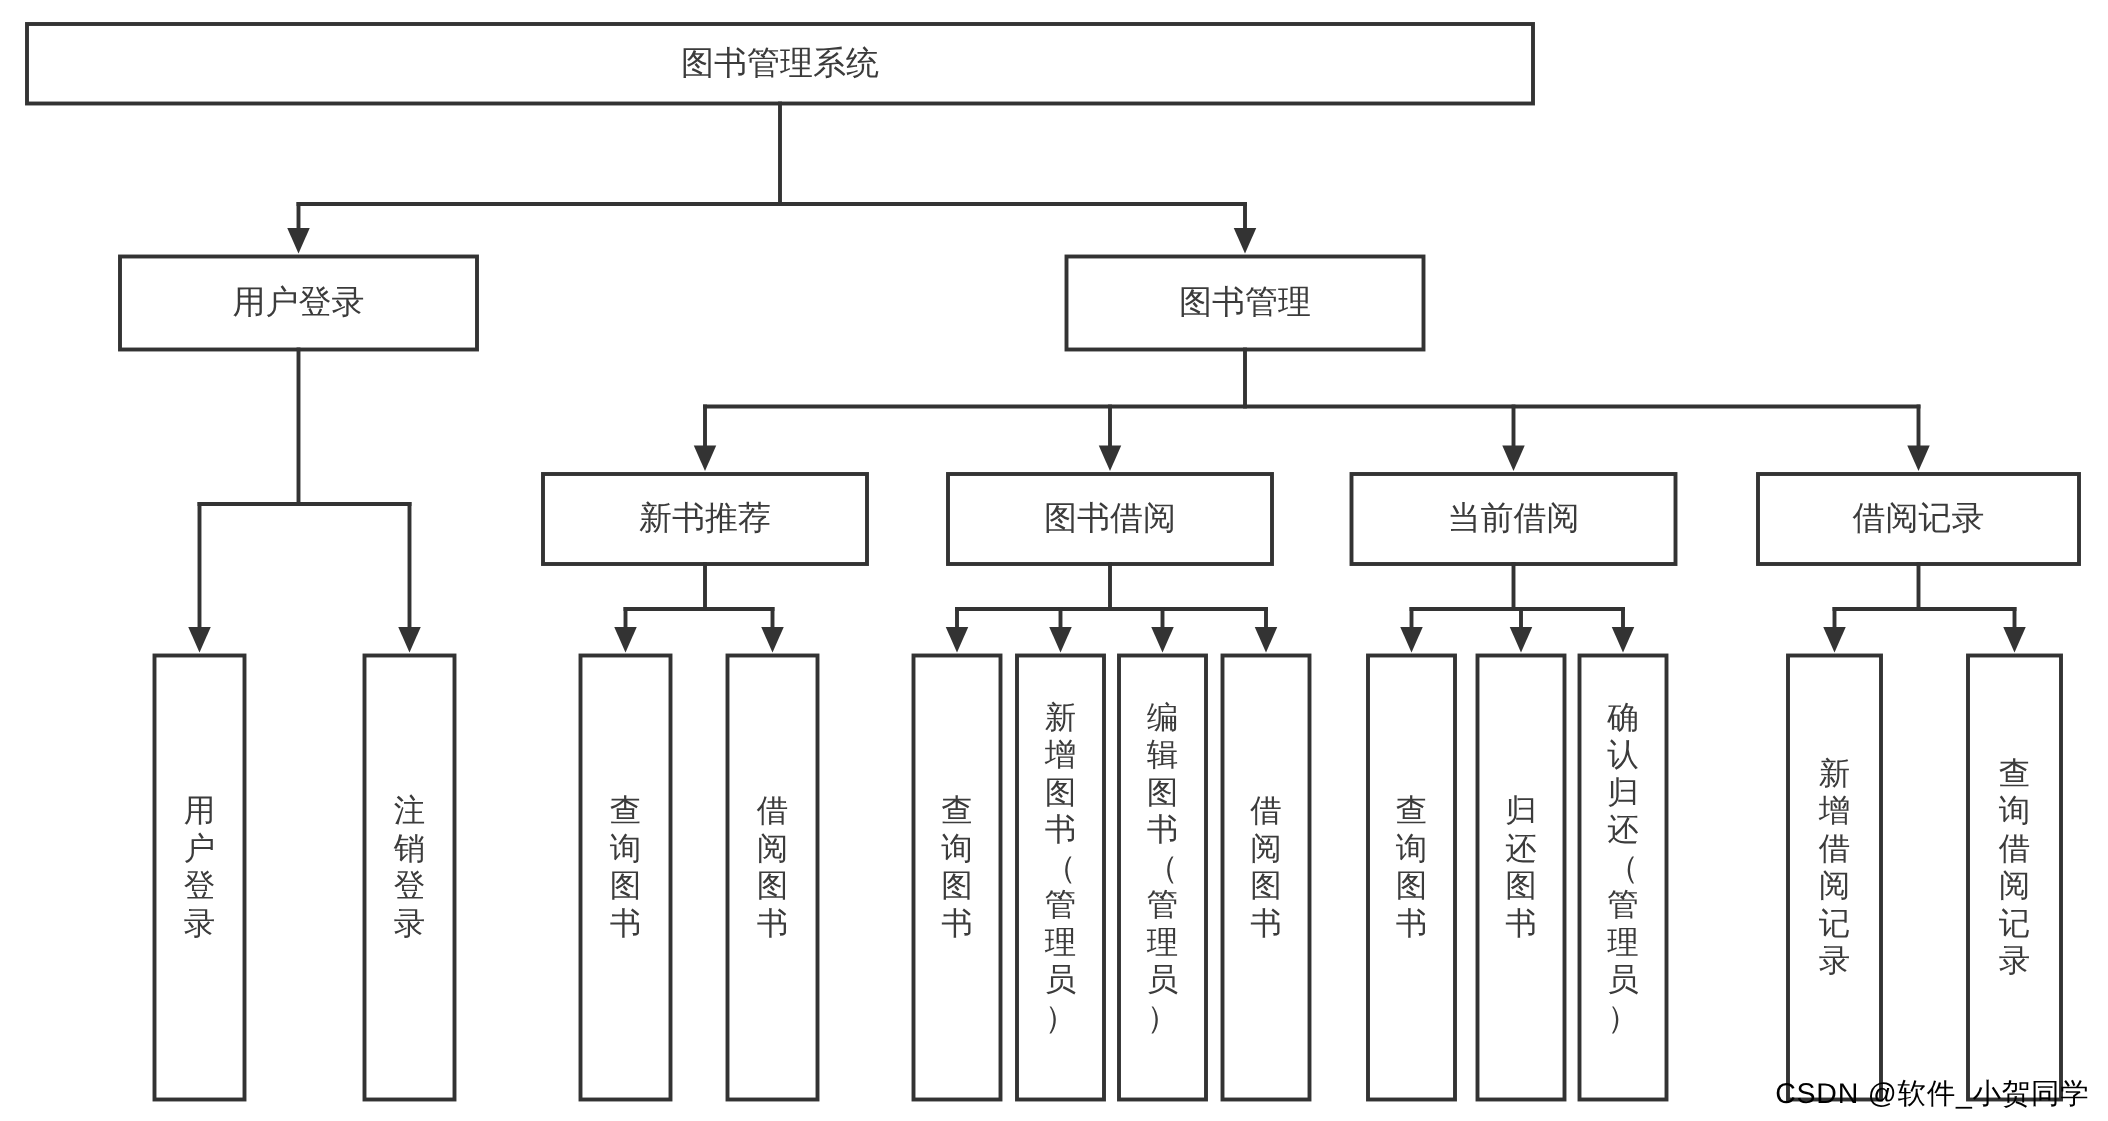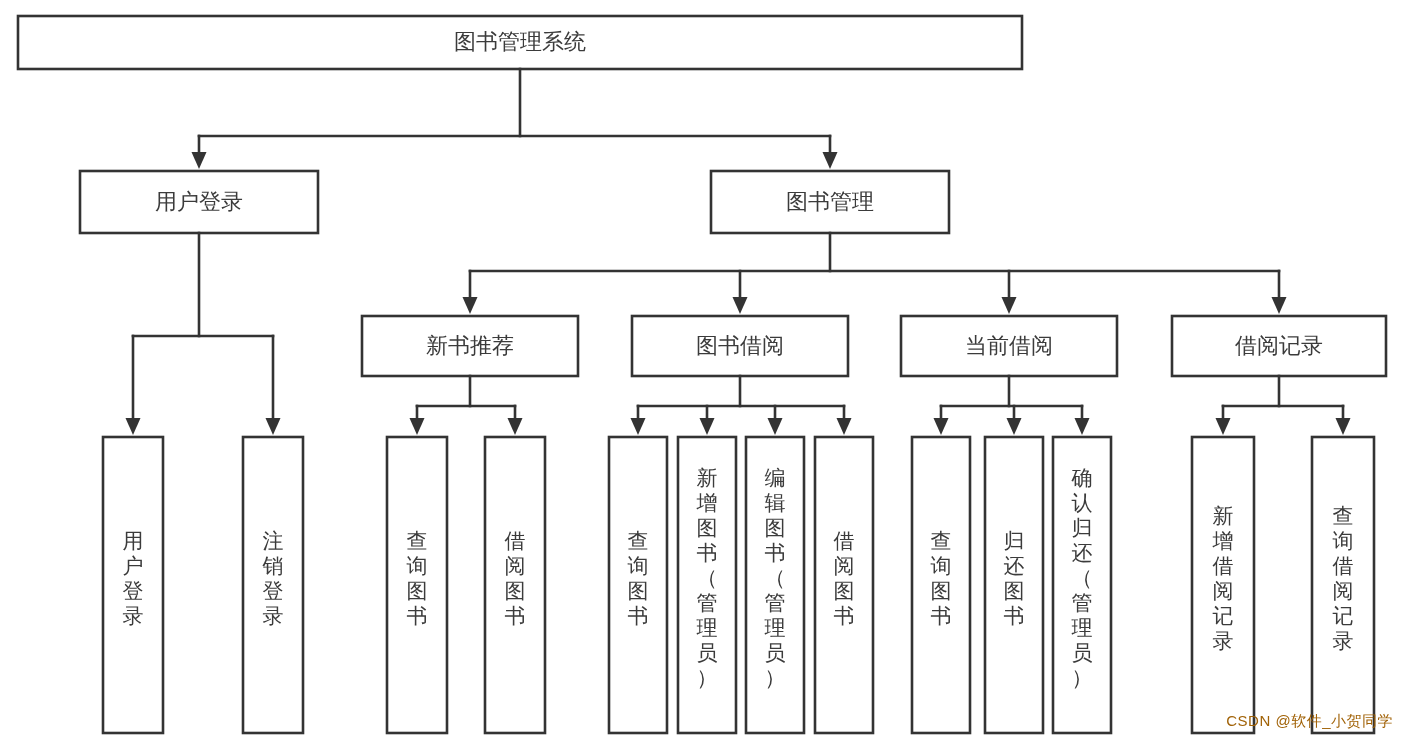--- a/index.html
+++ b/index.html
@@ -51,24 +51,24 @@
   }
   .node-label-v {
     fill: #3b3b3b;
     font-family: "Liberation Sans", "DejaVu Sans", sans-serif;
     font-size: 21px;
     text-anchor: middle;
   }
   .watermark {
     position: absolute;
     right: 12px;
-    bottom: 16px;
-    font-family: "Liberation Sans", "DejaVu Sans", sans-serif;
-    font-size: 15px;
-    color: #a16207;
+    bottom: 5px;
+    font-family: "Liberation Sans", "DejaVu Sans", sans-serif;
+    font-size: 19px;
+    color: #000000;
     letter-spacing: 0.5px;
     white-space: nowrap;
     user-select: none;
   }
 </style>
 </head>
 <body>
 
 <div id="diagram-root">
   <svg id="tree-svg" viewBox="0 0 1405 747" preserveAspectRatio="none" xmlns="http://www.w3.org/2000/svg">

